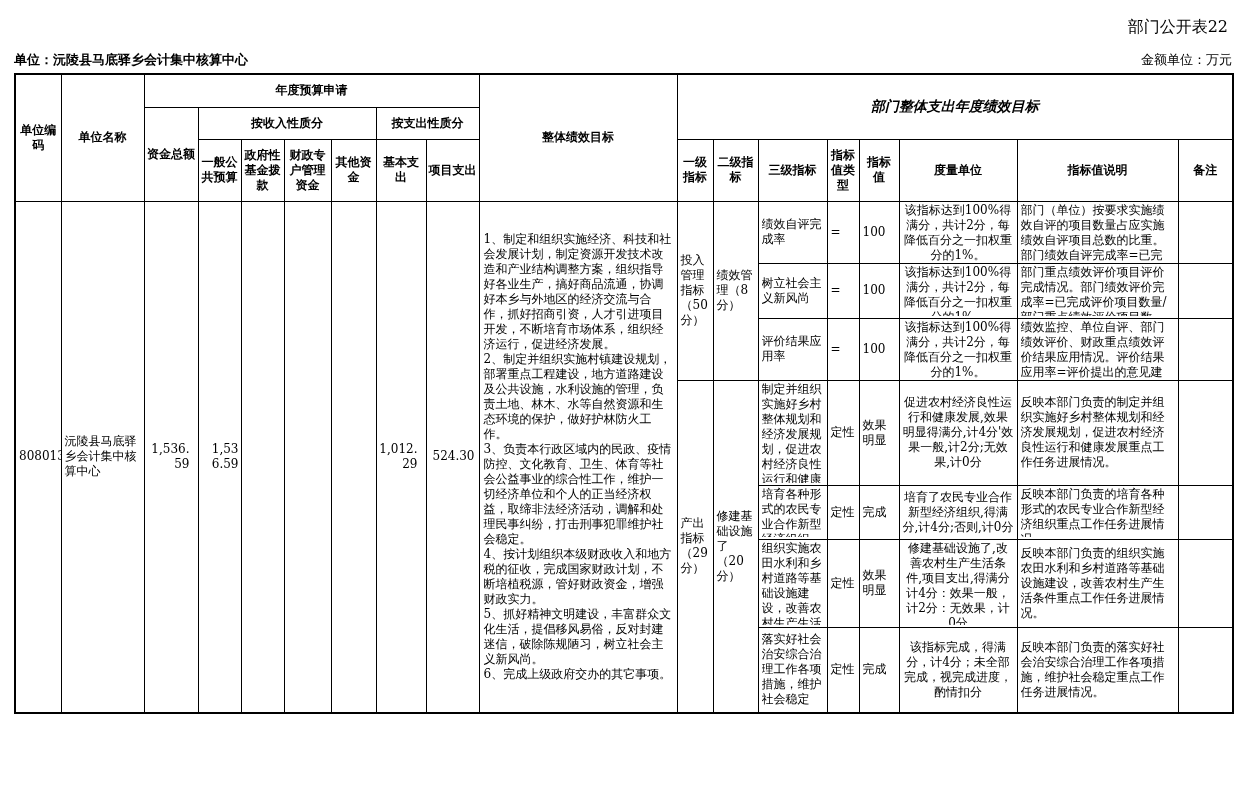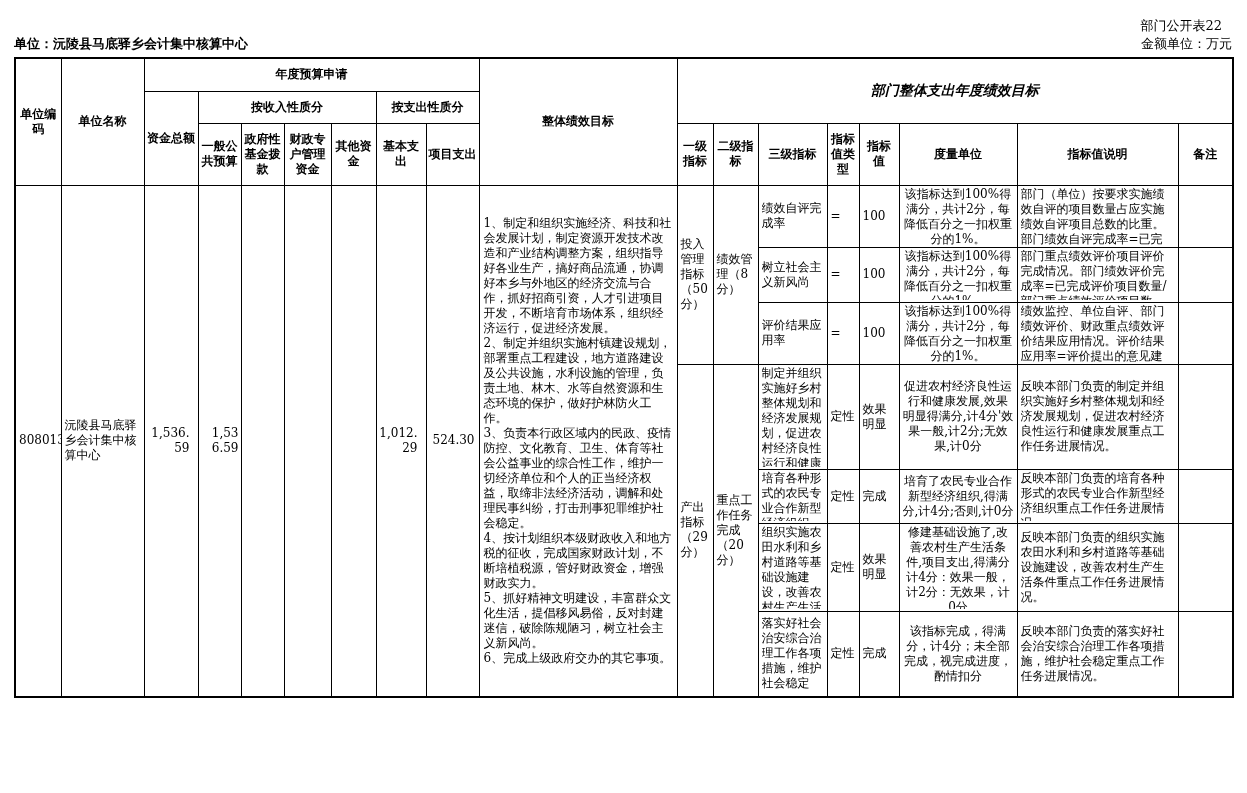--- a/index.html
+++ b/index.html
@@ -1,25 +1,25 @@
 <!DOCTYPE html>
 <html><head>
 <meta charset="utf-8">
 <style>
   * { box-sizing: border-box; }
   body { margin:0; background:#fff; color:#000;
          font-family:"DejaVu Serif","Liberation Serif",serif; }
   .page { position:relative; width:1247px; height:793px; overflow:hidden;
           padding:0 15px 0 14px; background:#fff; }
-  .corner { position:absolute; top:17px; right:25px; font-size:13px; }
+  .corner { position:absolute; top:17px; right:19px; font-size:16px; }
   .title { margin:0; padding-top:53px; text-align:center; font-size:21px;
            font-weight:bold; letter-spacing:1px; }
   .meta-row { display:flex; justify-content:space-between; align-items:flex-end;
               margin-top:35px; margin-bottom:4px; font-size:13px; }
-  .unit-label { font-weight:bold; }
+  .unit-label { font-weight:bold;margin-top:16px; }
   table.perf { border-collapse:collapse; table-layout:fixed; width:1218px;
                border:2px solid #000; }
   th, td { border:1px solid #000; padding:1px 3px; font-size:12px;
            line-height:15px; vertical-align:middle; overflow:hidden; }
   th { font-weight:bold; text-align:center; padding:8px 2px; }
   th.big { font-size:14px;font-style:italic; }
   tr.h1 { height:33px; } tr.h2 { height:32px; } tr.h3 { height:46px; }
   tr.r1 { height:62px; } tr.r2 { height:55px; } tr.r3 { height:62px; }
   tr.r4 { height:105px; } tr.r5 { height:54px; } tr.r6 { height:88px; }
   tr.r7 { height:86px; }
@@ -167,21 +167,21 @@
           </td>
         <td>
             <div class="clip c58">
               <span>绩效监控、单位自评、部门绩效评价、财政重点绩效评价结果应用情况。评价结果应用率=评价提出的意见建议采纳数/提出的意见建议总数*100%</span>
             </div>
           </td>
         <td></td>
       </tr>
       <tr class="r4">
         <td rowspan="4">产出指标（29分）</td>
-        <td rowspan="4">重点工作任务完成（20分）</td>
+        <td rowspan="4">修建基础设施了（20分）</td>
         <td>
             <div class="clip c101">
               <span>制定并组织实施好乡村整体规划和经济发展规划，促进农村经济良性运行和健康发展</span>
             </div>
           </td>
         <td>定性</td>
         <td>效果明显</td>
         <td class="ctr">
             <div class="clip c101">
               <span>促进农村经济良性运行和健康发展,效果明显得满分,计4分'效果一般,计2分;无效果,计0分</span>

